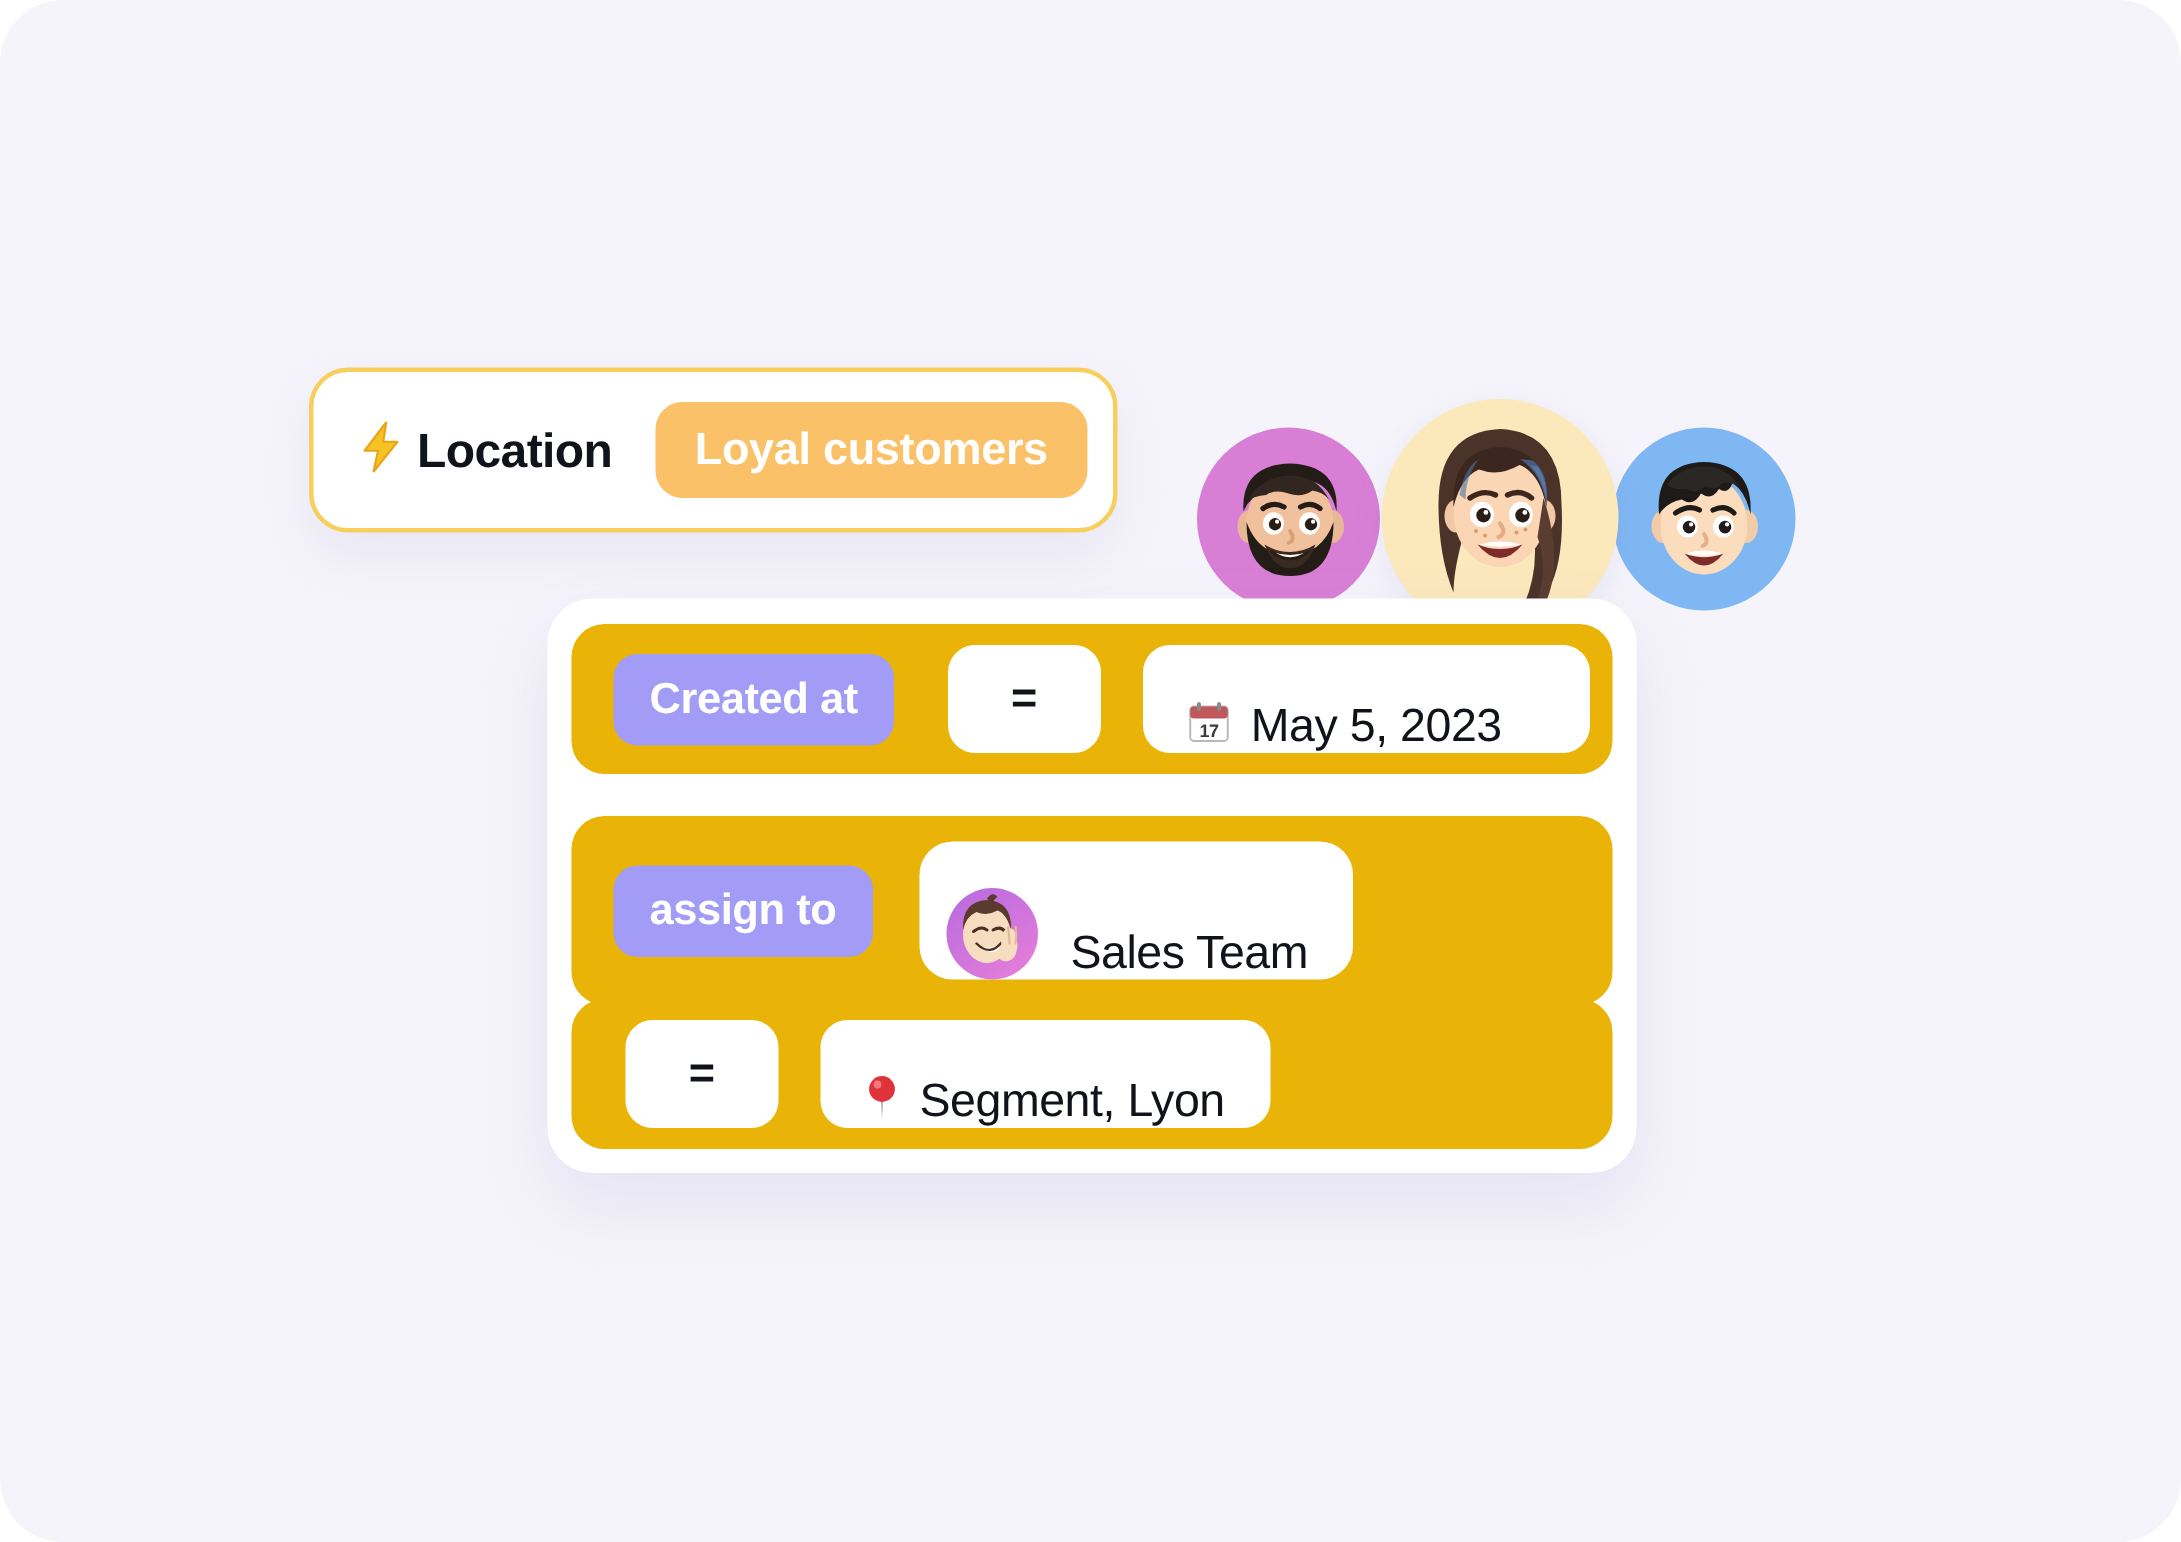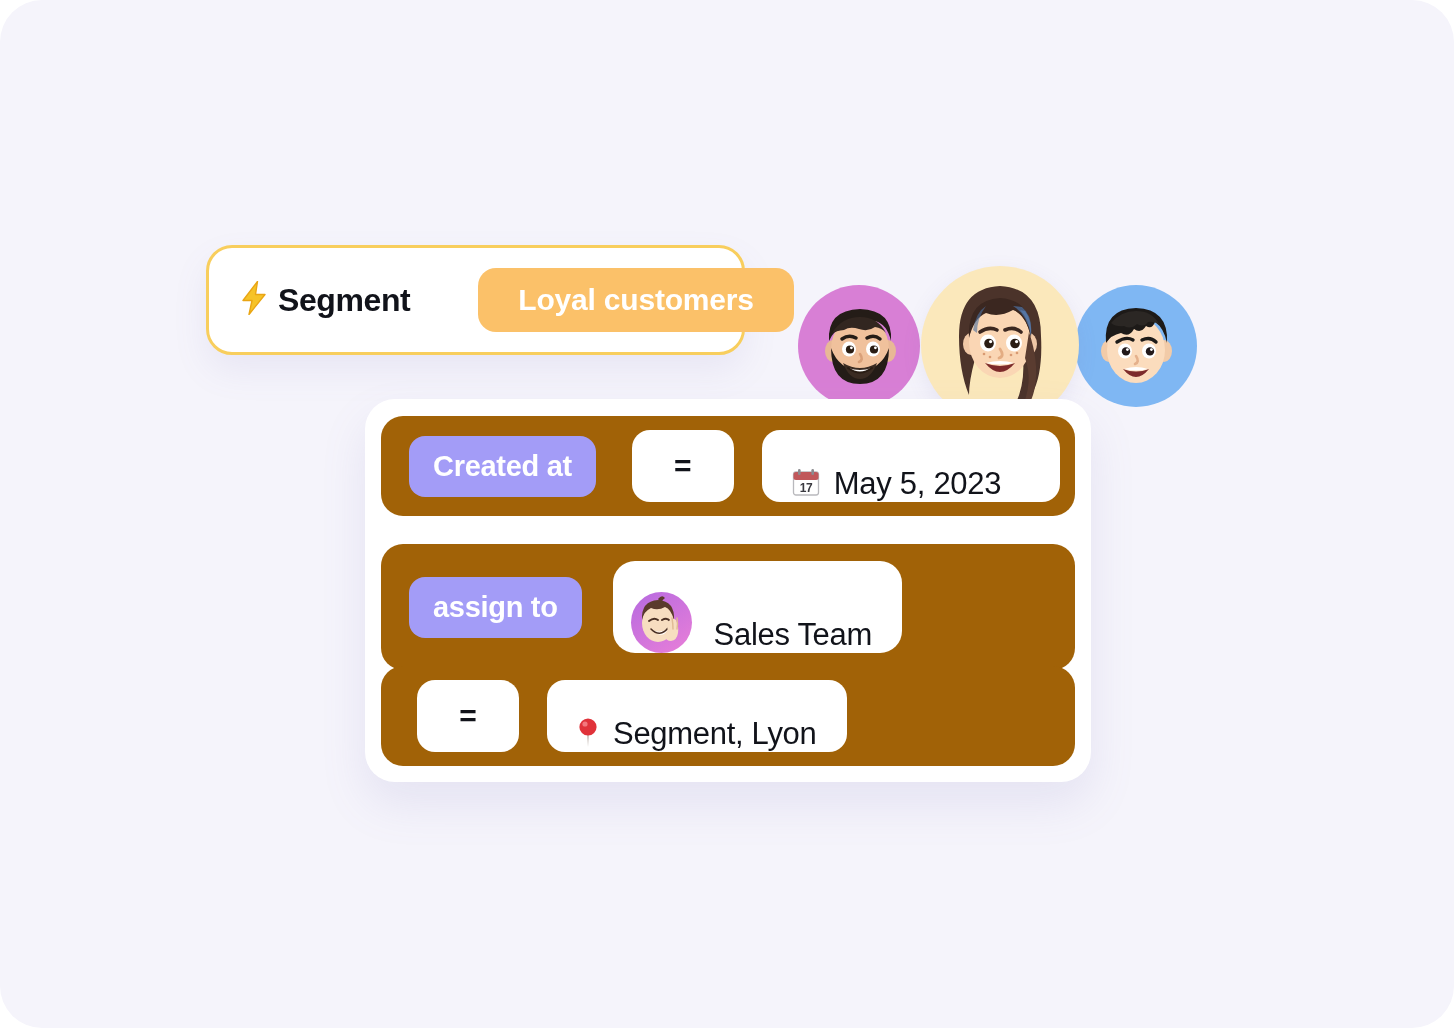--- a/index.html
+++ b/index.html
@@ -46,28 +46,28 @@
     color: #f5b400;
   }
   #segment-card .seg-label {
     font-size: 32px;
     font-weight: 700;
     color: #11131a;
     letter-spacing: -0.4px;
     white-space: nowrap;
   }
   #segment-value {
-    margin-left: 68px;
+    margin-left: 29px;
     background: #fbc169;
     color: #ffffff;
     font-size: 30px;
     font-weight: 600;
     letter-spacing: -0.2px;
     border-radius: 18px;
-    padding: 15px 40px;
+    padding: 15px 26px;
     white-space: nowrap;
   }
 
   
   .avatar {
     position: absolute;
     border-radius: 50%;
     overflow: hidden;
     display: block;
   }
@@ -88,21 +88,21 @@
     background: #ffffff;
     border-radius: 30px;
     box-shadow: 0 22px 46px rgba(125,115,185,0.13);
     padding: 16px;
     z-index: 5;
   }
 
   .filter-row {
     position: absolute;
     left: 16px;
-    background: #a16207;
+    background: #eab308;
     border-radius: 22px;
     display: flex;
     align-items: center;
   }
   #row-0 { top: 17px;  width: 694px; height: 100px; }
   #row-1 { top: 145px; width: 694px; height: 126px; }
   #row-2 { top: 267px; width: 694px; height: 100px; }
 
   .field-chip {
     background: #a39cf7;
@@ -182,21 +182,21 @@
 <body>
 
 <div id="stage">
 
   <div id="segment-card">
     <span class="bolt" aria-hidden="true">
       <svg width="26" height="34" viewBox="0 0 26 34">
         <path d="M16.5 0.5 L2 19.5 L11 19.5 L8 33.5 L24 13.5 L14.5 13.5 Z" fill="#f6c327" stroke="#e9a514" stroke-width="1.4" stroke-linejoin="round"></path>
       </svg>
     </span>
-    <span class="seg-label">Segment</span>
+    <span class="seg-label">Location</span>
     <span id="segment-value">Loyal customers</span>
   </div>
 
   <div class="avatar" id="avatar-0">
     <svg viewBox="0 0 122 122">
       <g>
 
         <ellipse cx="35" cy="66" rx="8" ry="11" fill="#e8b896"></ellipse>
         <ellipse cx="90" cy="66" rx="8" ry="11" fill="#e8b896"></ellipse>
 

